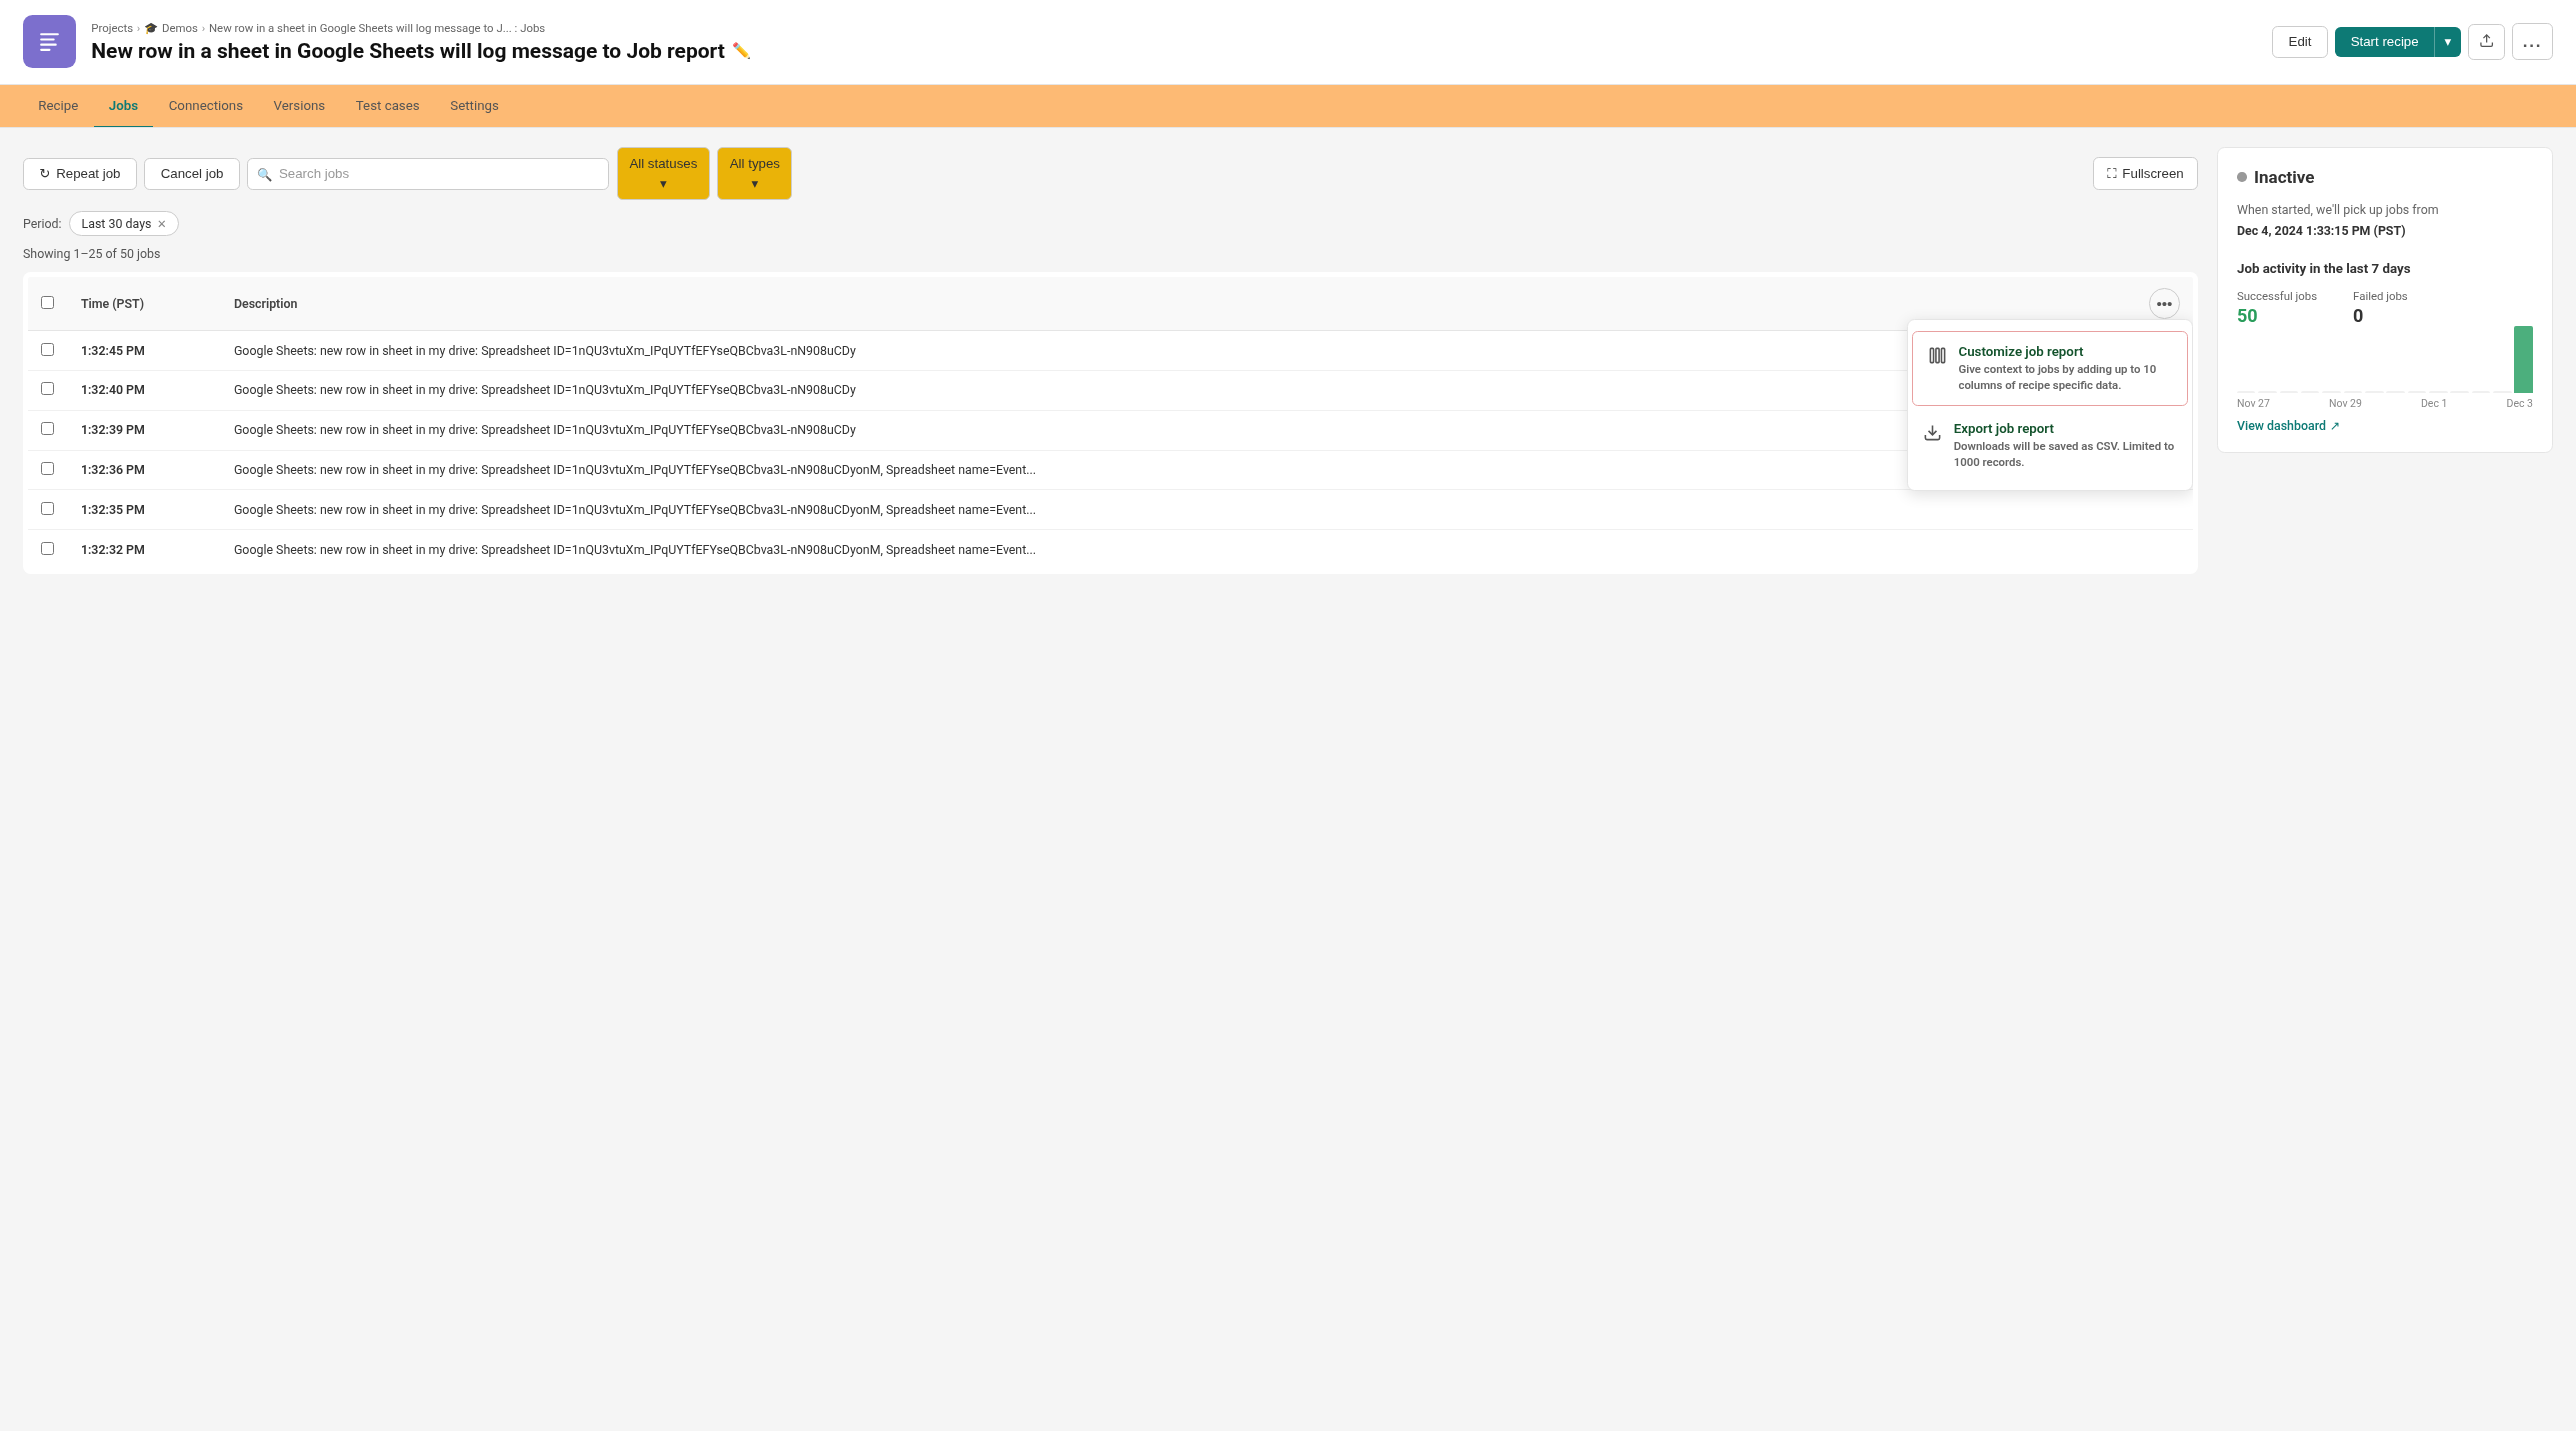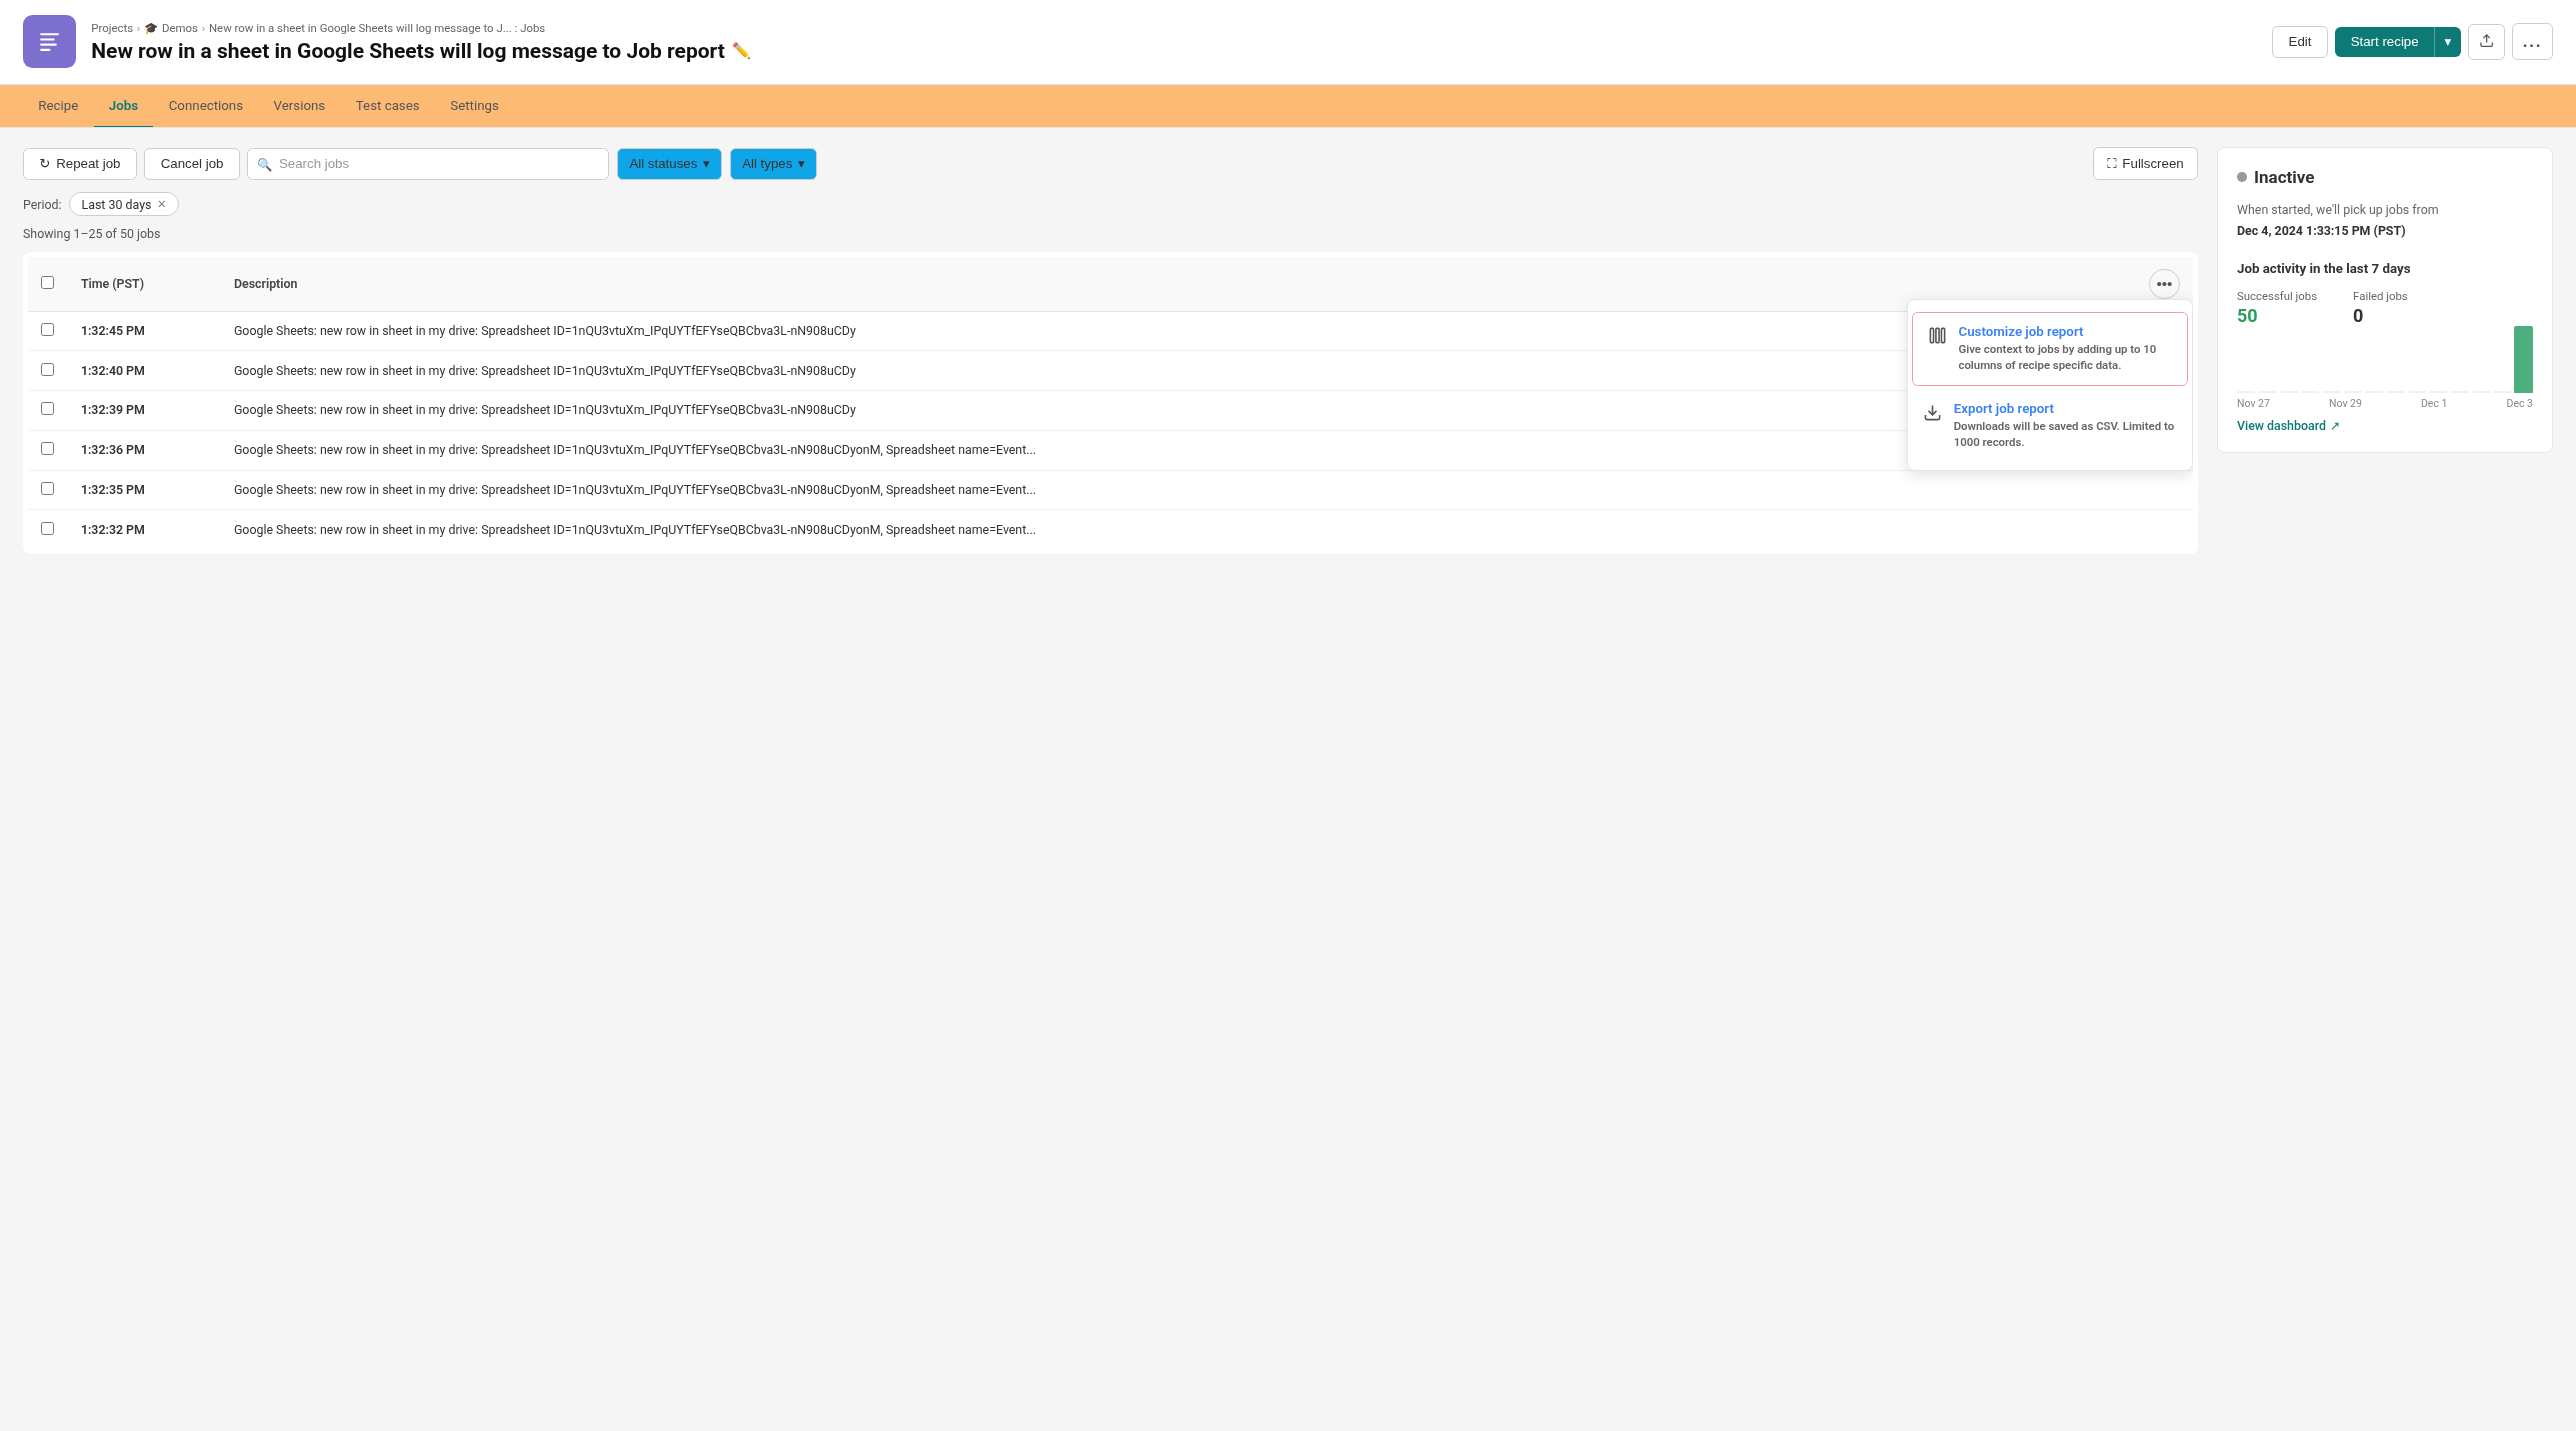--- a/index.html
+++ b/index.html
@@ -33,21 +33,21 @@
     .main { padding: 19px 23px; display: flex; gap: 19px; }
     .jobs-panel { flex: 1; }
     .sidebar { width: 336px; flex-shrink: 0; }
 
     
     .toolbar { display: flex; align-items: center; gap: 7.6px; margin-bottom: 11.4px; }
     .search-input-wrap { position: relative; flex: 1; max-width: 362px; }
     .search-input-wrap input { width: 100%; padding: 7.6px 11.4px 7.6px 30.5px; border: 1px solid #ccc; border-radius: 5.7px; font-size: 13.3px; color: #333; }
     .search-input-wrap input::placeholder { color: #999; }
     .search-icon { position: absolute; left: 9.5px; top: 50%; transform: translateY(-50%); color: #999; font-size: 12.4px; }
-    .dropdown-btn { padding: 7.6px 11.4px; border: 1px solid #ccc; background: #0ea5e9; border-radius: 5.7px; cursor: pointer; font-size: 13.3px; color: #333; display: flex; align-items: center; gap: 5.7px; }
+    .dropdown-btn { padding: 7.6px 11.4px; border: 1px solid #ccc; background: #eab308; border-radius: 5.7px; cursor: pointer; font-size: 13.3px; color: #333; display: flex; align-items: center; gap: 5.7px; flex-direction: column; }
     .fullscreen-btn { margin-left: auto; padding: 7.6px 13.3px; border: 1px solid #ccc; background: #fff; border-radius: 5.7px; cursor: pointer; font-size: 13.3px; color: #333; display: flex; align-items: center; gap: 5.7px; }
 
     
     .period-row { display: flex; align-items: center; gap: 7.6px; margin-bottom: 9.5px; font-size: 12.4px; color: #555; }
     .period-badge { display: inline-flex; align-items: center; gap: 5.7px; background: #fff; border: 1px solid #ccc; border-radius: 19px; padding: 3.8px 11.4px; font-size: 12.4px; color: #333; }
     .period-badge .close { cursor: pointer; color: #888; font-size: 11.4px; }
 
     .showing-count { font-size: 12.4px; color: #555; margin-bottom: 11.4px; }
 
     
@@ -60,21 +60,21 @@
     .checkbox-col { width: 34px; }
     .th-actions { text-align: right; }
     .action-dots { background: none; border: 1px solid #ccc; border-radius: 50%; width: 30.5px; height: 30.5px; cursor: pointer; display: flex; align-items: center; justify-content: center; font-size: 15.3px; color: #555; margin-left: auto; position: relative; }
 
     
     .popup-menu { position: absolute; right: 0; top: 42px; background: #fff; border: 1px solid #e5e5e5; border-radius: 7.6px; box-shadow: 0 3.8px 15.3px rgba(0,0,0,0.12); width: 286px; z-index: 100; padding: 7.6px 0; }
     .popup-menu-item { padding: 11.4px 15.3px; display: flex; align-items: flex-start; gap: 11.4px; cursor: pointer; }
     .popup-menu-item.highlighted { border: 1.9px solid #e8a0a0; border-radius: 5.7px; margin: 3.8px; }
     .popup-icon { color: #555; font-size: 17px; margin-top: 1.9px; flex-shrink: 0; }
     .popup-item-content { flex: 1; }
-    .popup-item-title { font-size: 13.3px; font-weight: 600; color: #3b82f6; }
+    .popup-item-title { font-size: 13.3px; font-weight: 600; color: #14532d; }
     .popup-item-desc { font-size: 11.4px; color: #666; margin-top: 2.9px; line-height: 1.4; }
 
     
     .sidebar-card { background: #fff; border-radius: 7.6px; border: 1px solid #e5e5e5; padding: 19px; margin-bottom: 15.3px; }
     .status-row { display: flex; align-items: center; gap: 7.6px; margin-bottom: 15.3px; }
     .status-dot { width: 9.5px; height: 9.5px; border-radius: 50%; background: #999; flex-shrink: 0; }
     .status-label { font-size: 17px; font-weight: 700; color: #333; }
     .status-desc { font-size: 12.4px; color: #666; margin-bottom: 5.7px; }
     .status-date { font-size: 12.4px; font-weight: 700; color: #333; }
 

